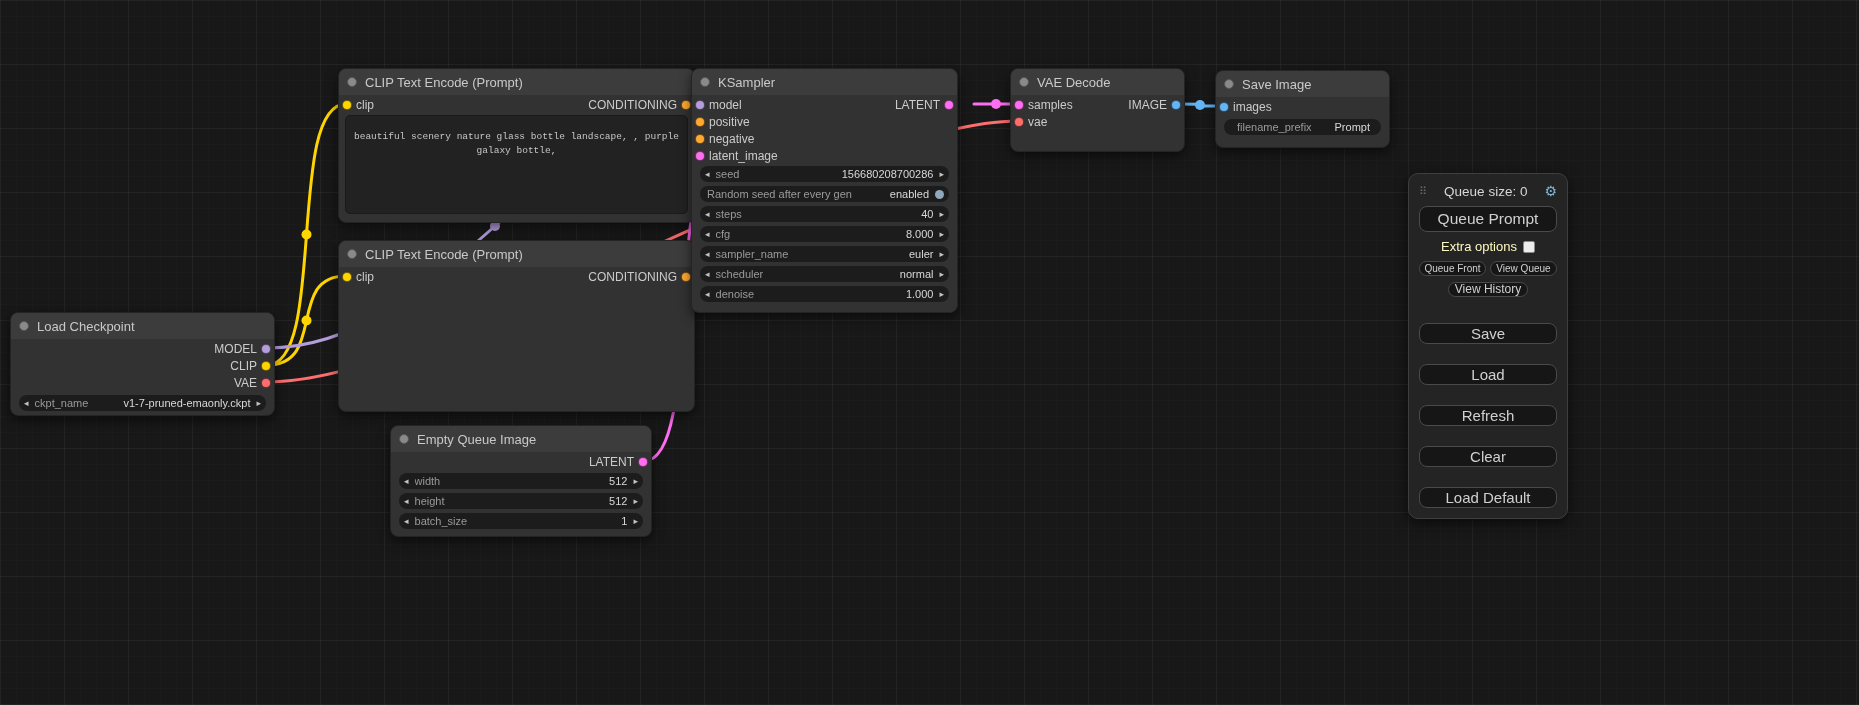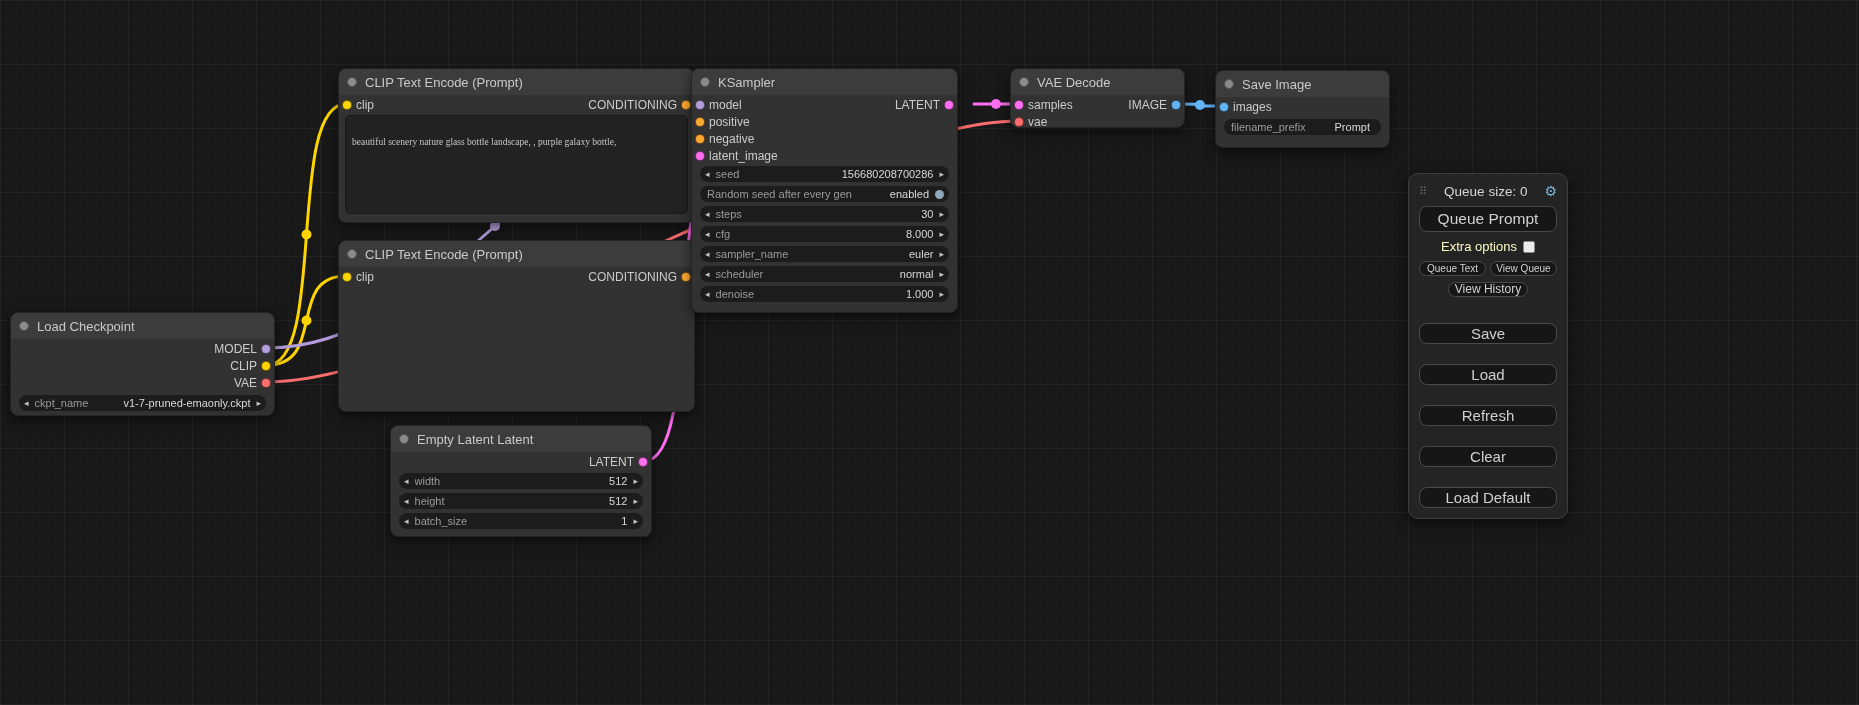--- a/index.html
+++ b/index.html
@@ -17,22 +17,22 @@
   .node-title{position:absolute;left:0;right:0;top:0;height:26px;background:#3c3c3c;border-radius:7px 7px 0 0;
     display:flex;align-items:center;padding:0 8px;font-size:13px;color:#c9c9c9;white-space:nowrap;overflow:hidden;}
   .tdot{width:10px;height:10px;border-radius:50%;background:#8a8a8a;border:1px solid #555;margin-right:8px;flex:0 0 auto;}
   .slot{position:absolute;left:0;right:0;height:17px;font-size:12px;line-height:17px;color:#cbcbcb;white-space:nowrap;}
   .slot .dot{position:absolute;top:3px;width:10px;height:10px;border-radius:50%;border:1px solid rgba(0,0,0,0.55);}
   .slot.in{padding-left:17px;text-align:left;}
   .slot.in .dot{left:3px;}
   .slot.out{padding-right:17px;text-align:right;}
   .slot.out .dot{right:3px;}
   .prompt{position:absolute;left:6px;right:6px;background:#222;border:1px solid #1a1a1a;border-radius:5px;
-    color:#c6c6c6;font-family:Liberation Serif, serif;font-size:9.5px;line-height:1.45;padding:20px 6px;
-    white-space:pre-wrap;word-break:break-word;overflow:hidden;}
+    color:#c6c6c6;font-family:Liberation Mono, monospace;font-size:9.5px;line-height:1.45;padding:14px 6px;
+    white-space:pre-wrap;word-break:break-word;overflow:hidden;text-align:center;}
   .widget{position:absolute;left:8px;right:8px;height:16px;background:#1c1c1c;border-radius:8px;
     display:flex;align-items:center;padding:0 5px;font-size:11px;}
   .warrow{color:#c2c2c2;font-size:9px;flex:0 0 auto;}
   .wlabel{color:#9a9a9a;margin-left:6px;white-space:nowrap;overflow:hidden;}
   .wvalue{color:#d8d8d8;margin-left:auto;margin-right:6px;white-space:nowrap;}
   .toggle-dot{width:9px;height:9px;border-radius:50%;background:var(--c-toggle);flex:0 0 auto;}
   #menu{position:absolute;left:1408px;top:173px;width:160px;z-index:3;background:#242424;border:1px solid #3e3e3e;
     border-radius:10px;box-shadow:0 4px 14px rgba(0,0,0,0.6);padding:8px 10px 10px;}
   .menu-header{display:flex;align-items:center;height:18px;color:#d6d6d6;font-size:13.5px;}
   .drag{color:#6a6a6a;font-size:11px;cursor:grab;}
@@ -128,21 +128,21 @@
     </div>
     <div class="slot out" style="top:28px">
       <span>CONDITIONING</span>
       <span class="dot" style="background:var(--c-conditioning)"></span>
     </div>
   </div>
 
   <div class="node" style="left:390px;top:425px;width:262px;height:112px;">
     <div class="node-title">
       <span class="tdot"></span>
-      <span>Empty Latent Latent</span>
+      <span>Empty Queue Image</span>
     </div>
     <div class="slot out" style="top:28px">
       <span>LATENT</span>
       <span class="dot" style="background:var(--c-latent)"></span>
     </div>
     <div class="widget" style="top:47px">
       <span class="warrow">◂</span>
       <span class="wlabel">width</span>
       <span class="wvalue">512</span>
       <span class="warrow">▸</span>
@@ -193,21 +193,21 @@
       <span class="warrow">▸</span>
     </div>
     <div class="widget" style="top:117px">
       <span class="wlabel" style="margin-left:2px">Random seed after every gen</span>
       <span class="wvalue">enabled</span>
       <span class="toggle-dot"></span>
     </div>
     <div class="widget" style="top:137px">
       <span class="warrow">◂</span>
       <span class="wlabel">steps</span>
-      <span class="wvalue">30</span>
+      <span class="wvalue">40</span>
       <span class="warrow">▸</span>
     </div>
     <div class="widget" style="top:157px">
       <span class="warrow">◂</span>
       <span class="wlabel">cfg</span>
       <span class="wvalue">8.000</span>
       <span class="warrow">▸</span>
     </div>
     <div class="widget" style="top:177px">
       <span class="warrow">◂</span>
@@ -222,21 +222,21 @@
       <span class="warrow">▸</span>
     </div>
     <div class="widget" style="top:217px">
       <span class="warrow">◂</span>
       <span class="wlabel">denoise</span>
       <span class="wvalue">1.000</span>
       <span class="warrow">▸</span>
     </div>
   </div>
 
-  <div class="node" style="left:1010px;top:68px;width:175px;height:60px;">
+  <div class="node" style="left:1010px;top:68px;width:175px;height:84px;">
     <div class="node-title">
       <span class="tdot"></span>
       <span>VAE Decode</span>
     </div>
     <div class="slot in" style="top:28px">
       <span class="dot" style="background:var(--c-latent)"></span>
       <span>samples</span>
     </div>
     <div class="slot out" style="top:28px">
       <span>IMAGE</span>
@@ -251,38 +251,38 @@
   <div class="node" style="left:1215px;top:70px;width:175px;height:78px;">
     <div class="node-title">
       <span class="tdot"></span>
       <span>Save Image</span>
     </div>
     <div class="slot in" style="top:28px">
       <span class="dot" style="background:var(--c-image)"></span>
       <span>images</span>
     </div>
     <div class="widget" style="top:48px">
-      <span class="wlabel" style="margin-left:2px">filename_prefix</span>
+      <span class="wlabel" style="margin-left:8px">filename_prefix</span>
       <span class="wvalue">Prompt</span>
     </div>
   </div>
 
   <div id="menu">
     <div class="menu-header">
       <span class="drag">⠿</span>
       <span class="qsize">Queue size: 0</span>
       <span class="gear">⚙</span>
     </div>
     <button type="button" id="queue-prompt" class="btn">Queue Prompt</button>
     <div class="extra">
       <span>Extra options</span>
       <span class="checkbox"></span>
     </div>
     <div class="small-row">
-      <button type="button" class="btn small">Queue Text</button>
+      <button type="button" class="btn small">Queue Front</button>
       <button type="button" class="btn small">View Queue</button>
     </div>
     <div class="vh-wrap">
       <button type="button" class="btn vh">View History</button>
     </div>
     <div class="gap6"></div>
     <button type="button" class="btn big">Save</button>
     <button type="button" class="btn big">Load</button>
     <button type="button" class="btn big">Refresh</button>
     <button type="button" class="btn big">Clear</button>

